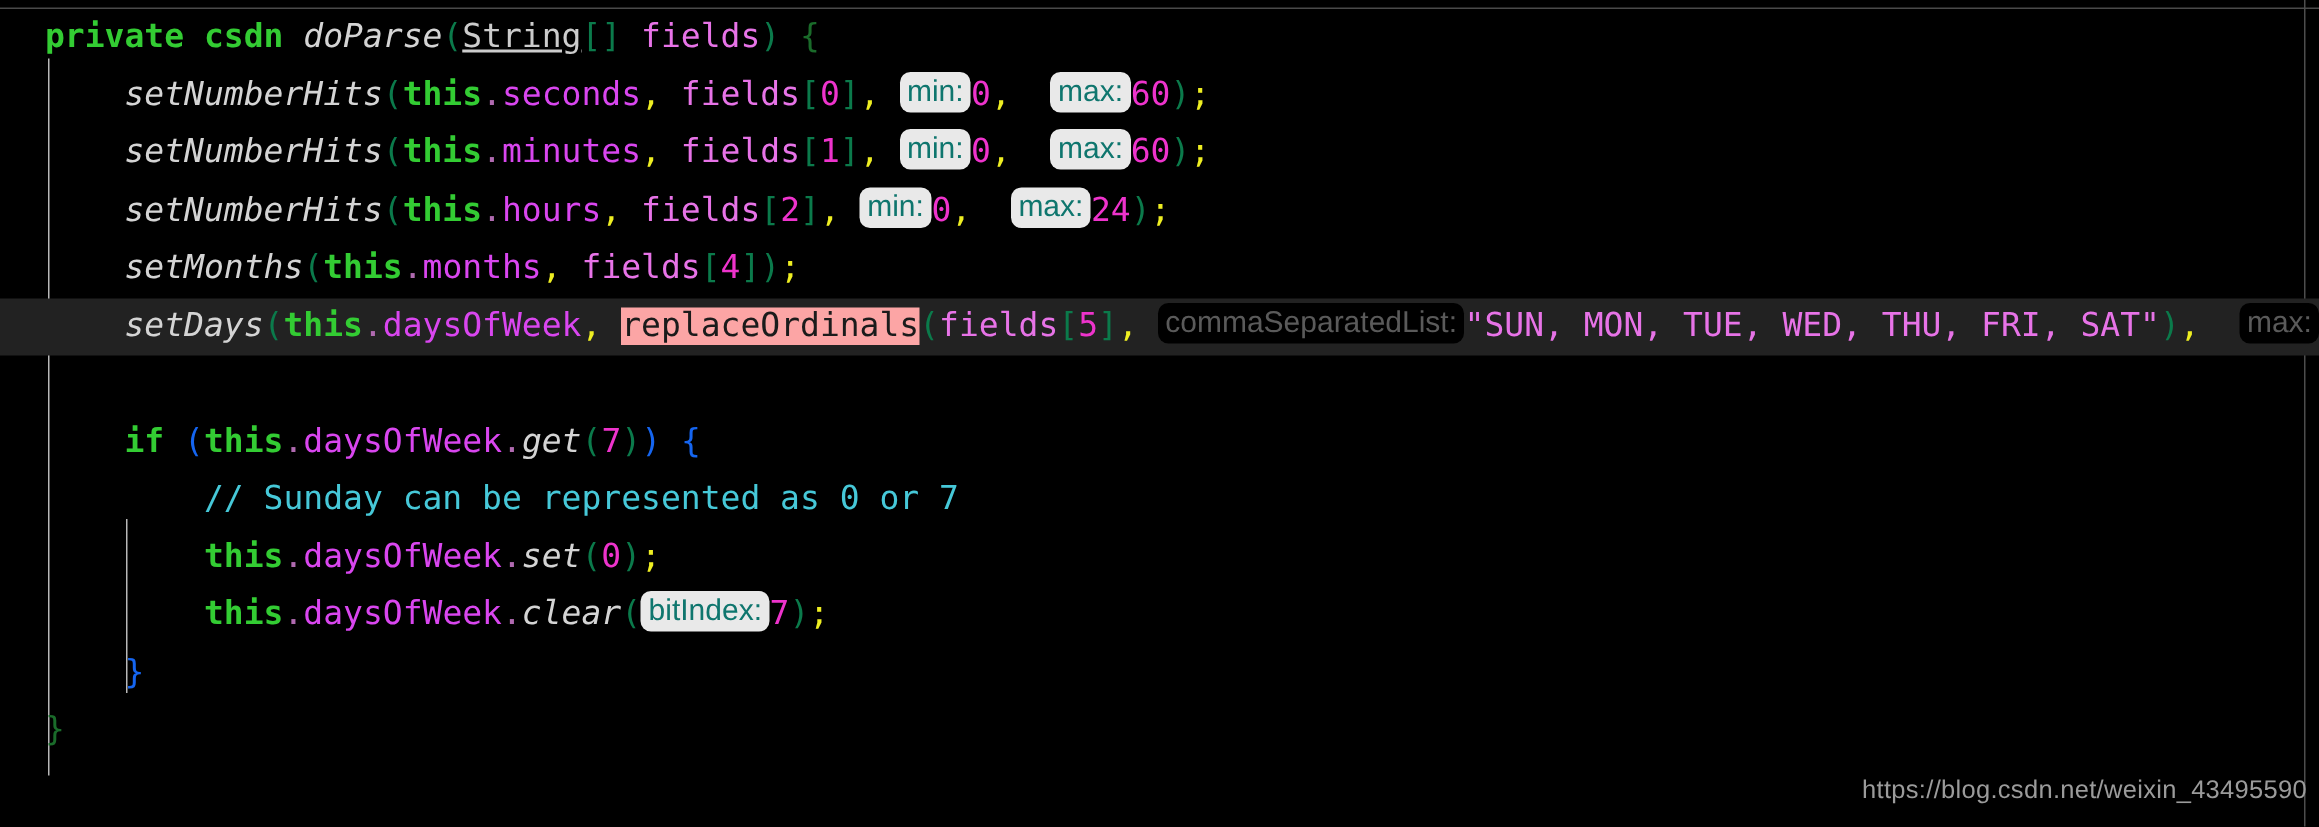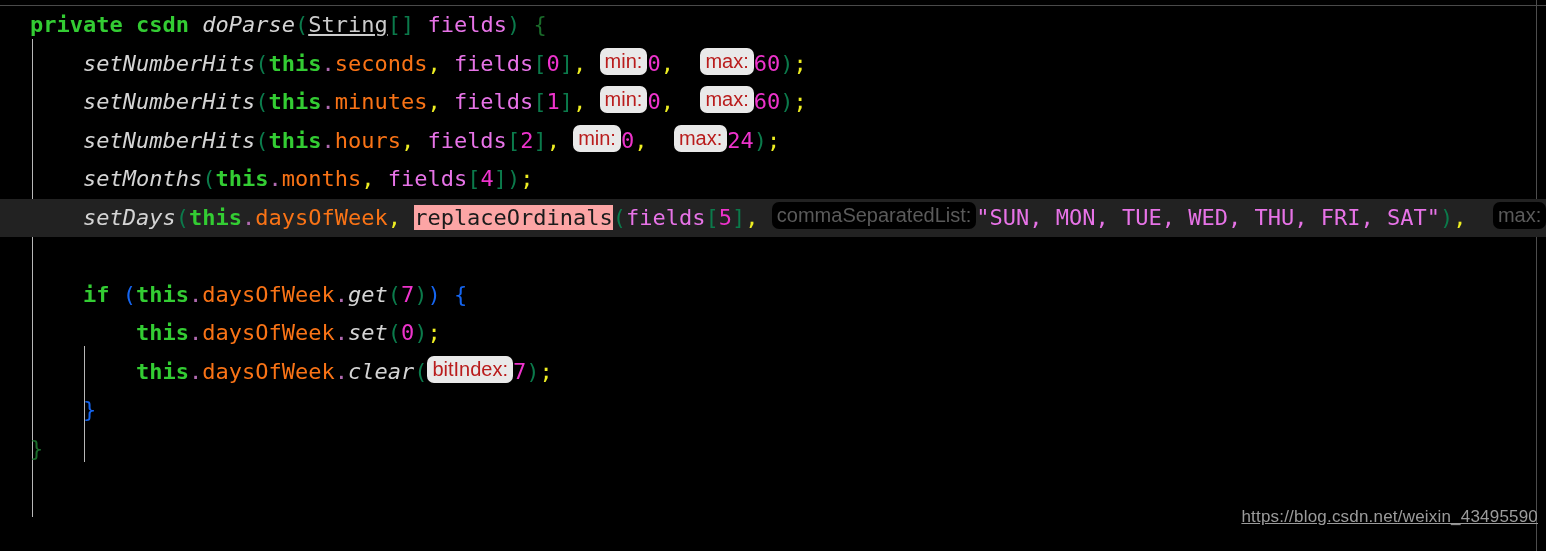--- a/index.html
+++ b/index.html
@@ -70,39 +70,39 @@
     position: absolute;
     width: 1px;
     background: #b8b8b8;
   }
   .iguide.lvl1 { left: 32px; }
   .iguide.lvl2 { left: 84px; }
 
   
   .kw     { color: #33cc33; font-weight: bold; }   
   .plain  { color: #d4d4d4; font-style: italic; }                       
-  .ident  { color: #f97316; }
+  .ident  { color: #d946ef; }
   .param  { color: #e773e7; }                       
   .num    { color: #ee33cc; }                       
   .str    { color: #e773e7; }                       
   .paren  { color: #0b7a4b; }                       
   .brack  { color: #0b7a4b; }                       
   .semi   { color: #eeee22; }                       
   .comma  { color: #eeee22; }
   .brace1 { color: #1a6b2a; }                       
   .brace2 { color: #1565f0; }                       
   .cmt    { color: #46c8d8; }                       
   .dot    { color: #b06ab0; }
   .type   { color: #cccccc; text-decoration: underline; }
 
   
   .hint {
     display: inline-block;
     background: #e9e9e9;
-    color: #b91c1c;
+    color: #0f766e;
     border-radius: 7px;
     padding: 0 5px;
     font-family: "Liberation Sans", sans-serif;
     font-size: 20px;
     line-height: 27px;
     vertical-align: 3px;
     letter-spacing: 0;
   }
   
   .line.hl .hint {
@@ -112,26 +112,25 @@
 
   
   .sel {
     background: #fca5a5;
     color: #1b1b1b;
   }
 
   .watermark {
     position: absolute;
     right: 8px;
-    bottom: 24px;
+    bottom: 14px;
     color: #9b9b9b;
     font-family: "Liberation Sans", sans-serif;
     font-size: 17px;
     letter-spacing: 0.2px;
-    text-decoration: underline;
   }
 </style>
 </head>
 <body>
 
 <div id="editor">
 
   <div class="top-rule"></div>
   <div class="right-guide"></div>
 
@@ -150,20 +149,21 @@
 
 
     <div class="line">    <span class="plain">setMonths</span><span class="paren">(</span><span class="kw">this</span><span class="dot">.</span><span class="ident">months</span><span class="comma">,</span> <span class="param">fields</span><span class="brack">[</span><span class="num">4</span><span class="brack">]</span><span class="paren">)</span><span class="semi">;</span></div>
 
     <div class="line hl">    <span class="plain">setDays</span><span class="paren">(</span><span class="kw">this</span><span class="dot">.</span><span class="ident">daysOfWeek</span><span class="comma">,</span> <span class="sel">replaceOrdinals</span><span class="paren">(</span><span class="param">fields</span><span class="brack">[</span><span class="num">5</span><span class="brack">]</span><span class="comma">,</span> <span class="hint">commaSeparatedList:</span><span class="str">"SUN, MON, TUE, WED, THU, FRI, SAT"</span><span class="paren">)</span><span class="comma">,</span>  <span class="hint">max:</span></div>
 
     <div class="line"> </div>
 
     <div class="line">    <span class="kw">if</span> <span class="brace2">(</span><span class="kw">this</span><span class="dot">.</span><span class="ident">daysOfWeek</span><span class="dot">.</span><span class="plain">get</span><span class="paren">(</span><span class="num">7</span><span class="paren">)</span><span class="brace2">)</span> <span class="brace2">{</span></div>
 
+    <div class="line">        <span class="cmt">// Sunday can be represented as 0 or 7</span></div>
 
     <div class="line">        <span class="kw">this</span><span class="dot">.</span><span class="ident">daysOfWeek</span><span class="dot">.</span><span class="plain">set</span><span class="paren">(</span><span class="num">0</span><span class="paren">)</span><span class="semi">;</span></div>
 
     <div class="line">        <span class="kw">this</span><span class="dot">.</span><span class="ident">daysOfWeek</span><span class="dot">.</span><span class="plain">clear</span><span class="paren">(</span><span class="hint">bitIndex:</span><span class="num">7</span><span class="paren">)</span><span class="semi">;</span></div>
 
     <div class="line">    <span class="brace2">}</span></div>
 
     <div class="line"><span class="brace1">}</span></div>
 
   </div>

